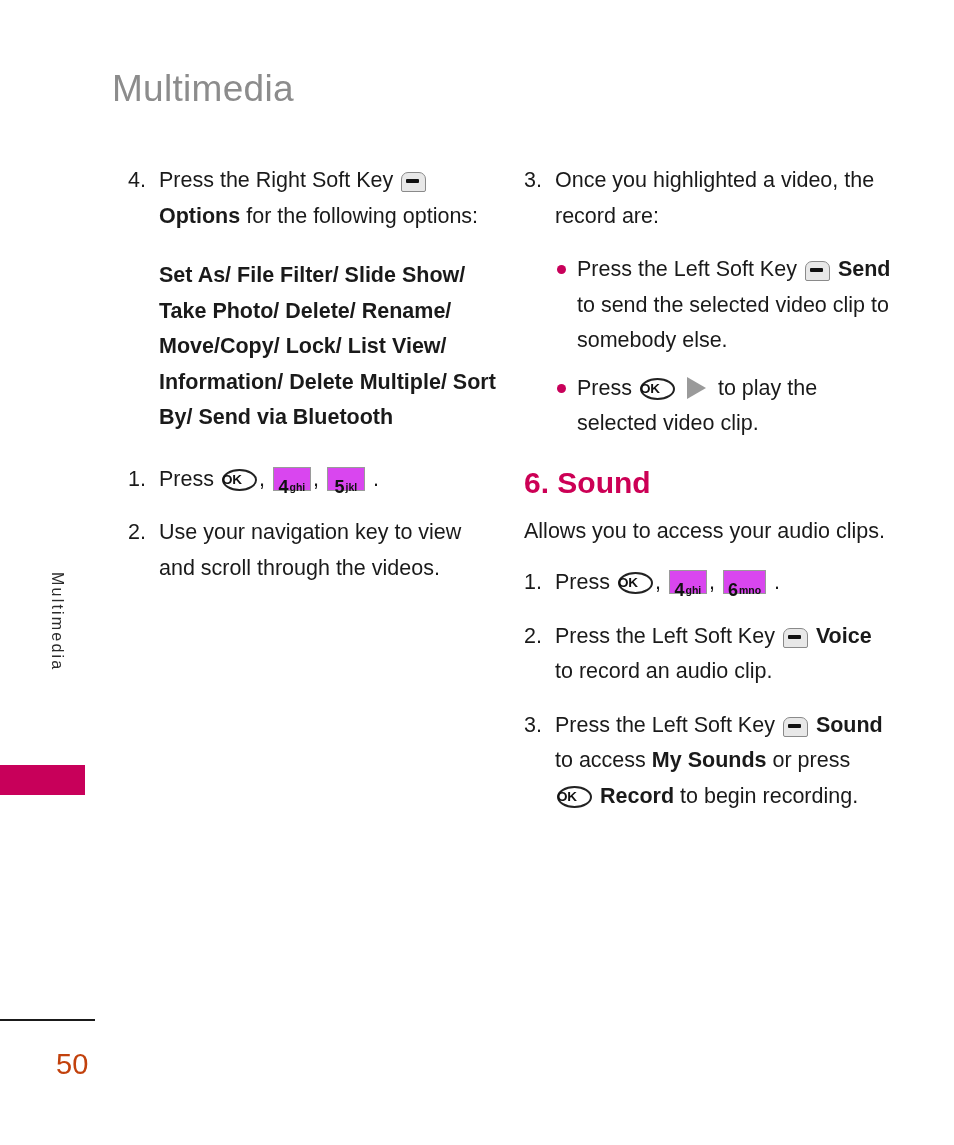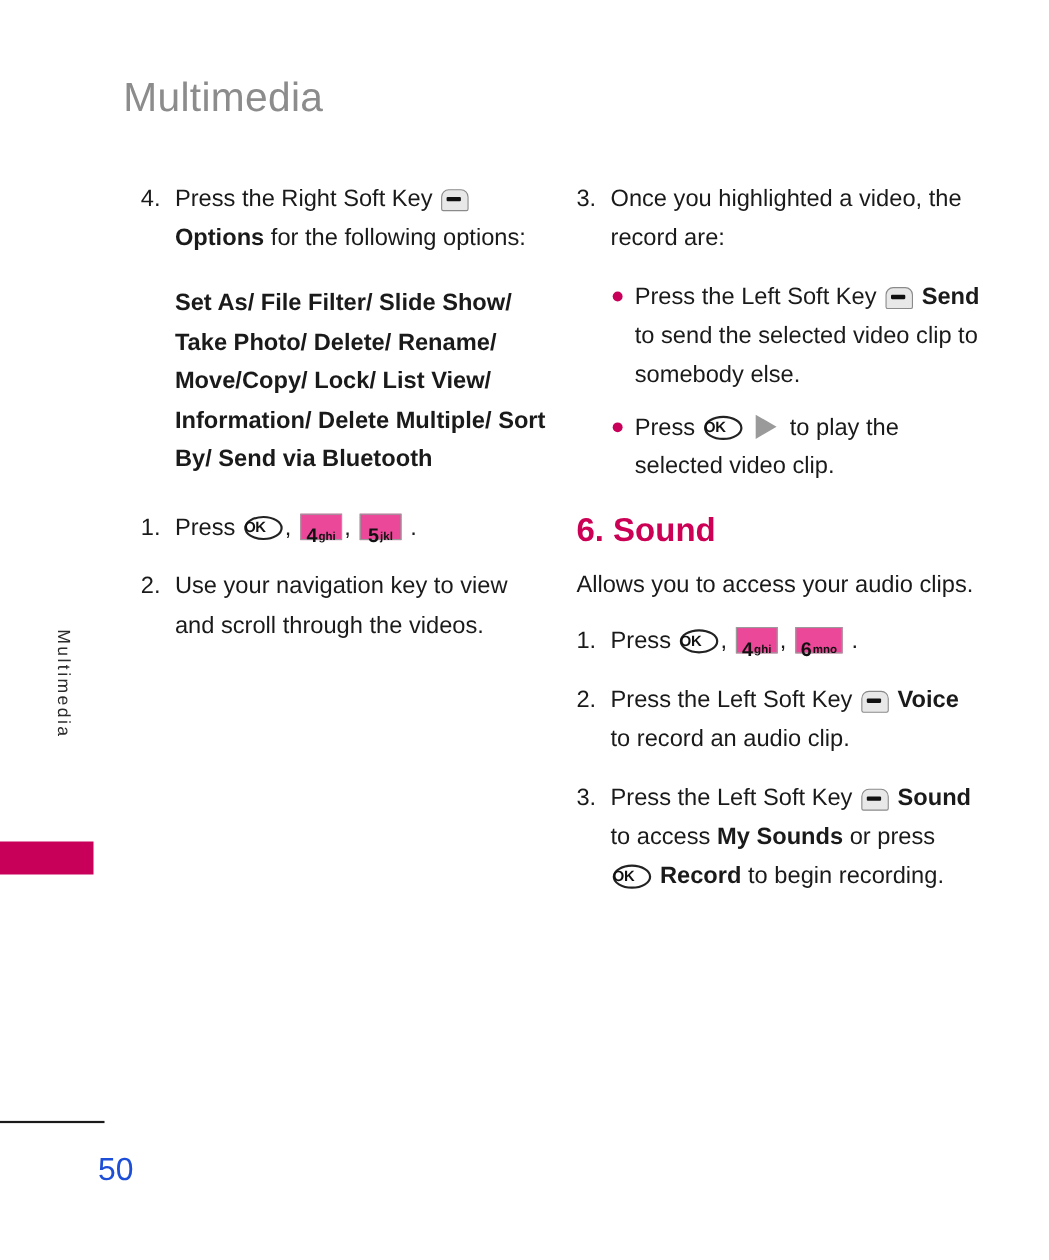--- a/index.html
+++ b/index.html
@@ -57,22 +57,21 @@
     top: 1019px;
     width: 95px;
     height: 2px;
     background: #1a1a1a;
   }
   .page-number {
     position: absolute;
     left: 56px;
     top: 1048px;
     font-size: 29px;
-    color: #1d4ed8;
-    margin-left: 33px;
+    color: #c2410c;
   }
 
   
   .col {
     position: absolute;
     top: 163px;
     width: 368px;
   }
   .col-left  { left: 128px; }
   .col-right { left: 524px; }
@@ -188,21 +187,21 @@
   }
 
   .icon-key {
     display: inline-block;
     vertical-align: -6px;
     min-width: 38px;
     height: 24px;
     margin: 0 2px;
     padding: 0 4px;
     box-sizing: border-box;
-    background: #ec4899;
+    background: #d946ef;
     border: 1.5px solid #9a9a9a;
     text-align: center;
     white-space: nowrap;
   }
   .icon-key .digit {
     font-size: 18px;
     font-weight: bold;
     line-height: 21px;
     vertical-align: -1px;
     color: #111;

